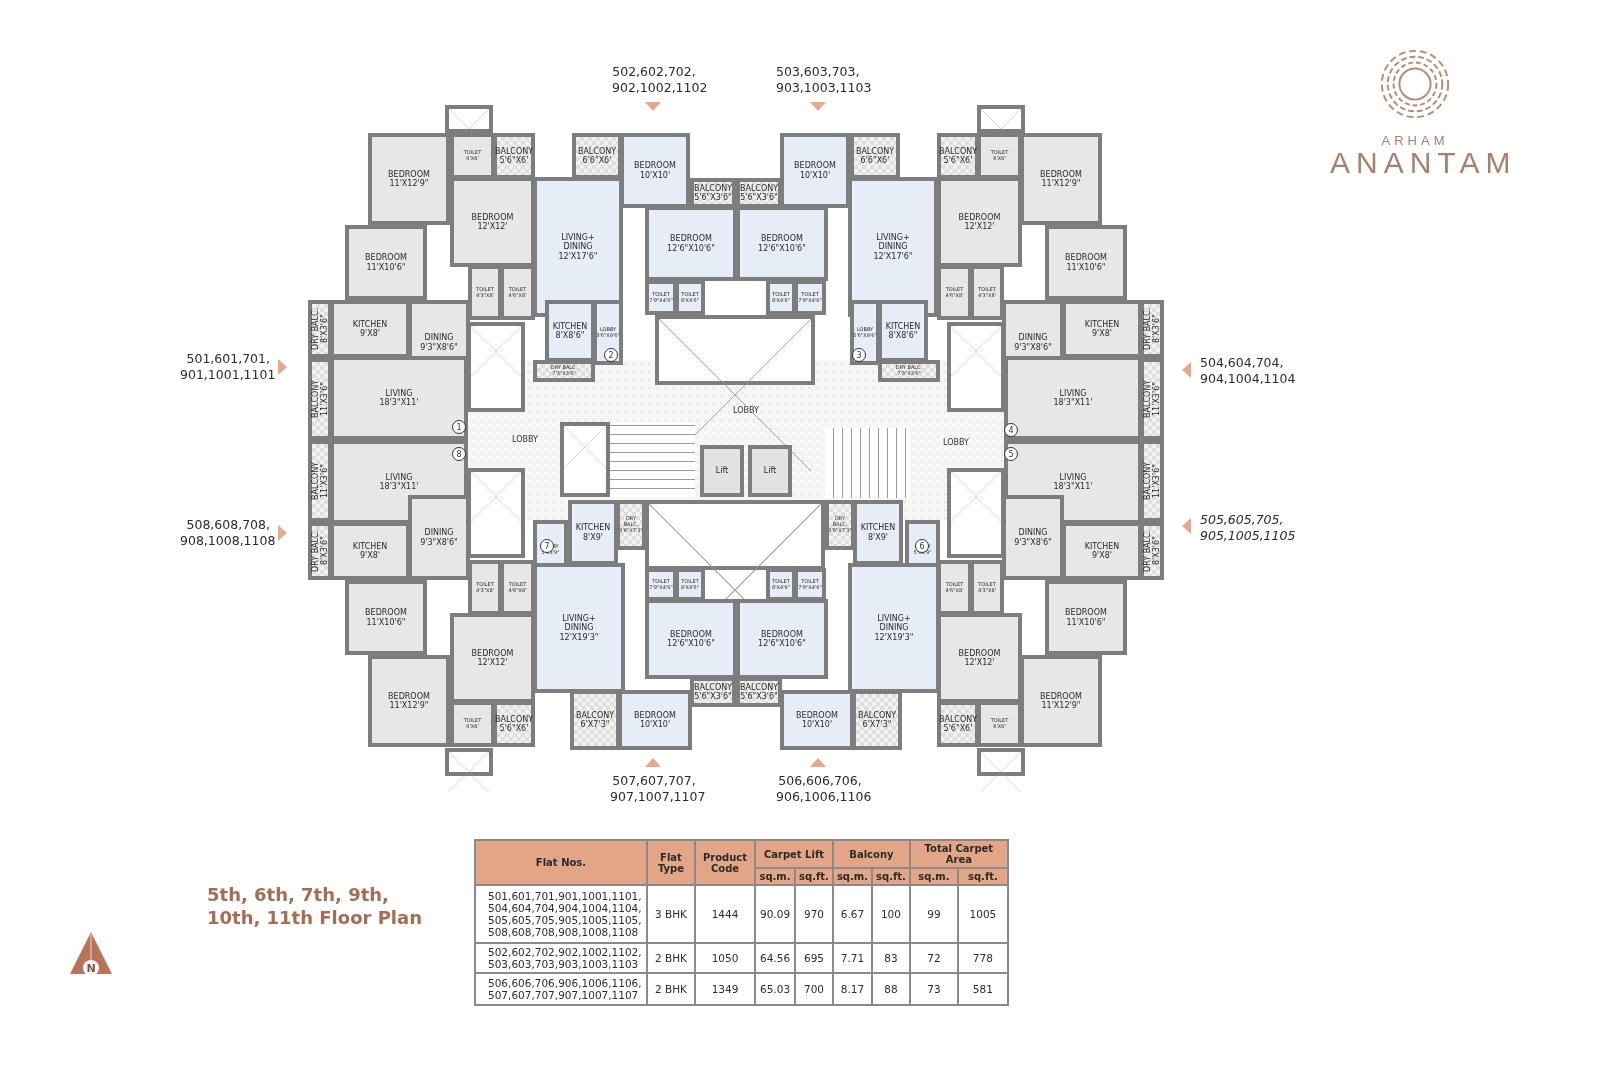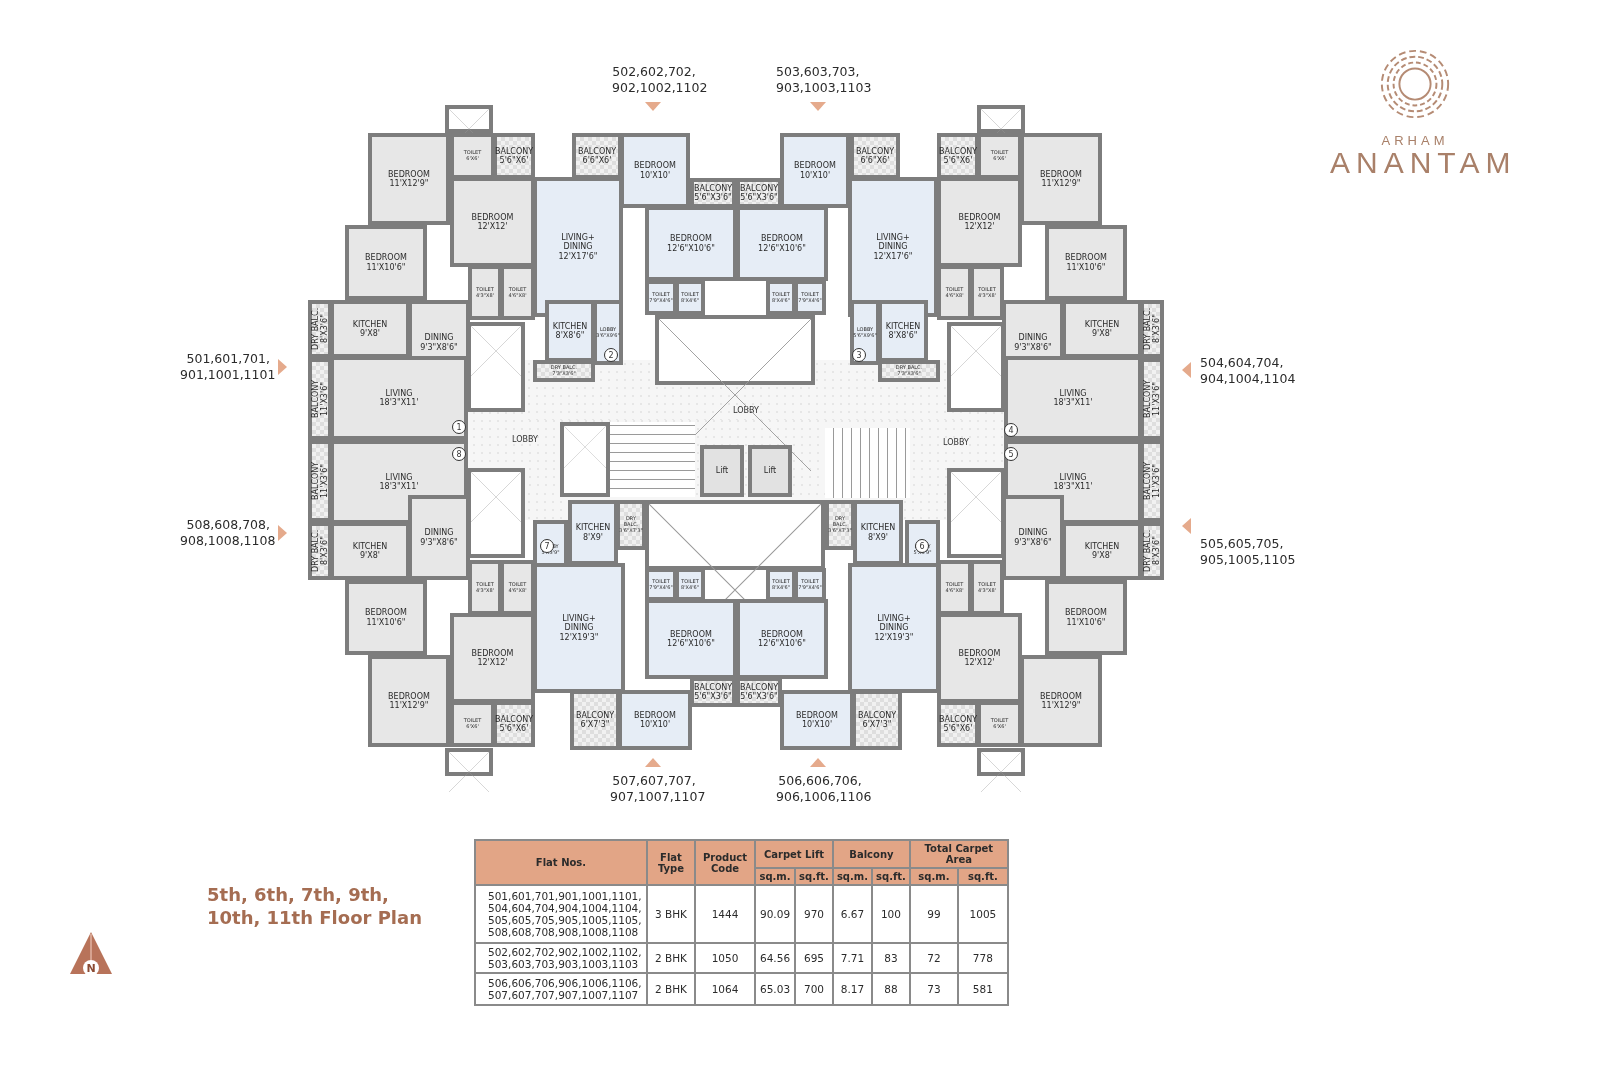--- a/index.html
+++ b/index.html
@@ -510,21 +510,21 @@
     <div>508,608,708,</div>
       <div>908,1008,1108</div>
   </div>
   <div class="tri-right" style="left:278px;top:525px;"></div>
 
   <div class="flatlabel" style="left:1200px;top:355px;">
     <div>504,604,704,</div>
       <div>904,1004,1104</div>
   </div>
   <div class="tri-left" style="left:1182px;top:362px;"></div>
-  <div class="flatlabel" style="left:1200px;top:536px;">
+  <div class="flatlabel" style="left:1200px;top:512px;font-style:italic;">
     <div>505,605,705,</div>
       <div>905,1005,1105</div>
   </div>
   <div class="tri-left" style="left:1182px;top:518px;"></div>
 
   <div class="tri-up" style="left:645px;top:758px;"></div>
   <div class="flatlabel" style="left:610px;top:773px;text-align:center;width:88px;">
     <div>507,607,707,</div>
       <div>907,1007,1107</div>
   </div>
@@ -598,21 +598,21 @@
       <td>83</td>
       <td>72</td>
       <td>778</td>
     </tr>
     <tr style="height:32px;padding-left:41px;">
       <td class="flats">
         <div>506,606,706,906,1006,1106,</div>
           <div>507,607,707,907,1007,1107</div>
       </td>
       <td>2 BHK</td>
-      <td>1064</td>
+      <td>1349</td>
       <td>65.03</td>
       <td>700</td>
       <td>8.17</td>
       <td>88</td>
       <td>73</td>
       <td>581</td>
     </tr>
   </tbody>
 </table>
 

